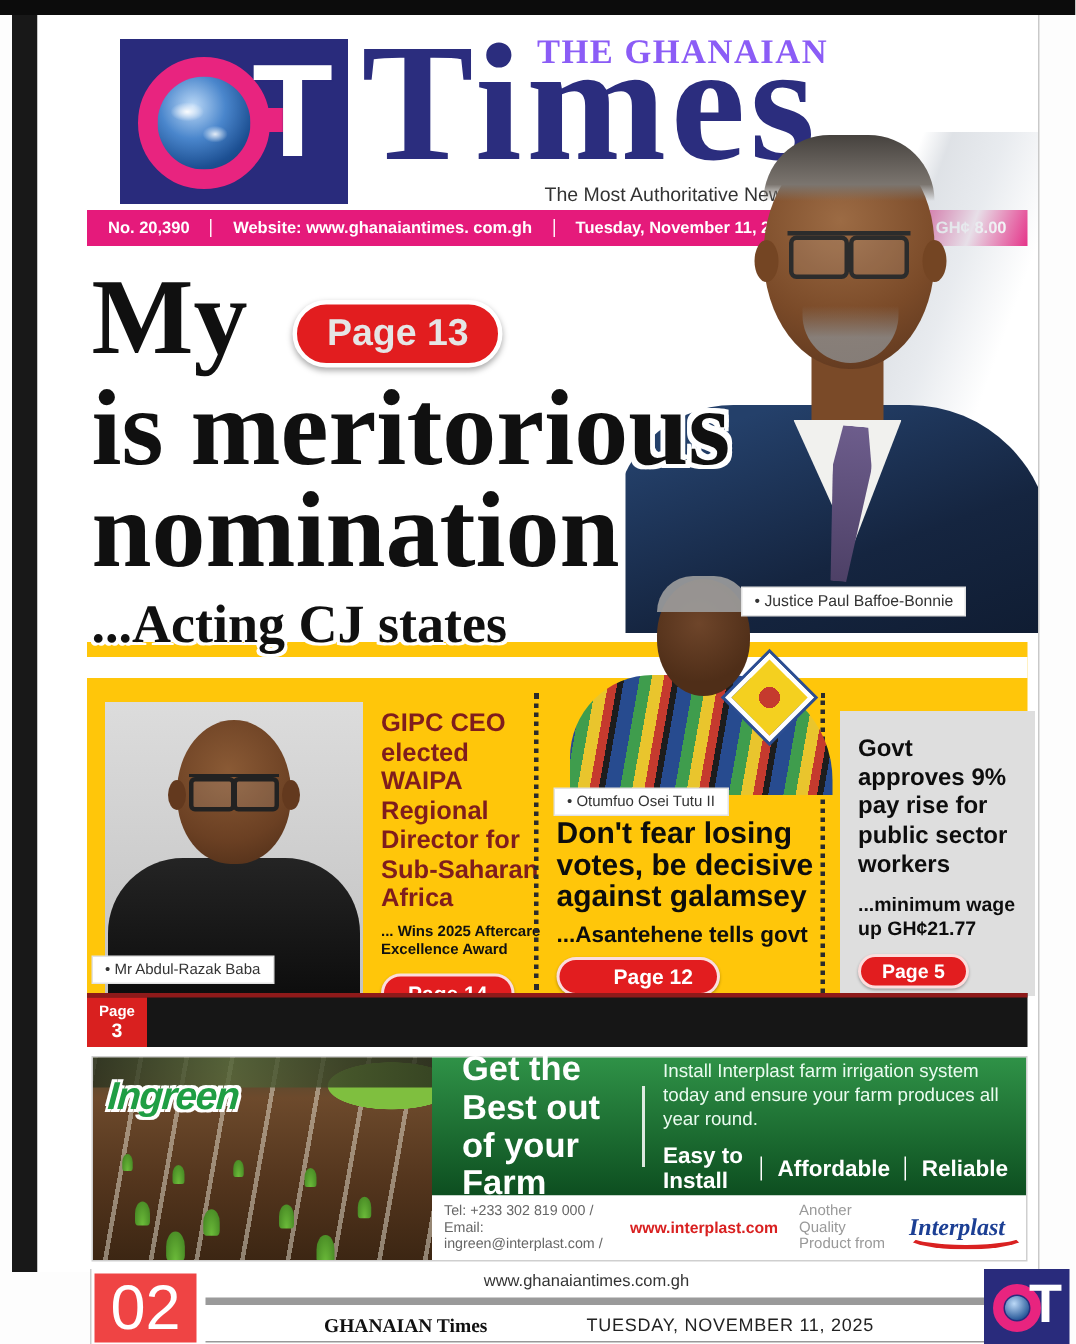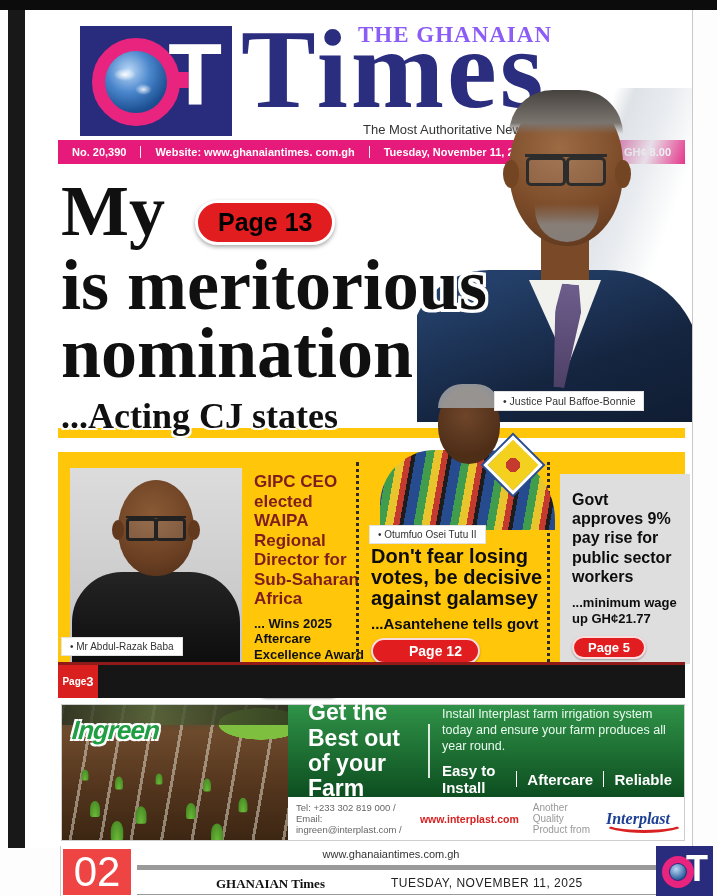--- a/index.html
+++ b/index.html
@@ -39,21 +39,21 @@
   .info-seg.sep { border-left:1px solid rgba(255,255,255,.95); }
   .info-spacer { flex:1; }
 
   
   .lead { position:absolute; left:36px; top:160px; z-index:3; }
   .headline-line { font-family:"Liberation Serif",serif; font-weight:bold; font-size:72px;
       line-height:68px; color:#101010;
       text-shadow:-3px -3px 0 #fff,3px -3px 0 #fff,-3px 3px 0 #fff,3px 3px 0 #fff,
                   -3px 0 0 #fff,3px 0 0 #fff,0 -3px 0 #fff,0 3px 0 #fff; }
   .lead-line1 { display:flex; align-items:center; }
-  .badge-13 { display:inline-block; background:#e21d1f; color:#000000; font-weight:bold; font-size:25px;
+  .badge-13 { display:inline-block; background:#e21d1f; color:#e5e5e5; font-weight:bold; font-size:25px;
       padding:5px 20px; border-radius:26px; border:3px solid #fff; margin-left:30px;
       box-shadow:0 2px 4px rgba(0,0,0,.35); transform:translateY(-6px);margin-top:36px; }
   .lead-subhead { margin-top:8px; font-family:"Liberation Serif",serif; font-weight:bold;
       font-size:36px; color:#101010;
       text-shadow:-2px -2px 0 #fff,2px -2px 0 #fff,-2px 2px 0 #fff,2px 2px 0 #fff; }
 
   
   .photo-justice { position:absolute; left:392px; top:78px; width:276px; height:334px; z-index:2;
       overflow:hidden;
       background:linear-gradient(110deg, rgba(255,255,255,0) 50%, rgba(196,202,210,.55) 55%,
@@ -99,21 +99,21 @@
   .b-ear { left:42px; top:52px; width:12px; height:20px; border-radius:50%; background:#63391e; }
   .b-ear.right { left:118px; }
   .b-glasses { left:56px; top:48px; width:60px; height:18px; border-top:2px solid #222; }
   .b-glasses::before,.b-glasses::after { content:""; position:absolute; top:0; width:25px; height:17px;
       border:3px solid #222; border-radius:4px; background:rgba(255,255,255,.12); }
   .b-glasses::before { left:0; } .b-glasses::after { right:0; }
   .cap-baba { position:absolute; left:4px; top:210px; z-index:3; font-size:10px; }
 
   .gipc-block { position:absolute; left:196px; top:44px; width:116px; }
   .gipc-headline { font-weight:bold; font-size:17px; line-height:1.15; color:#7f1d1d; }
-  .gipc-subhead { margin-top:7px; font-weight:bold; font-size:13px; line-height:1.2; color:#111; }
+  .gipc-subhead { margin-top:7px; font-weight:bold; font-size:10px; line-height:1.2; color:#111; }
   .pill { display:inline-block; background:#e21d1f; color:#fff; font-weight:bold; font-size:14px;
       padding:3px 16px; border-radius:15px; border:2px solid rgba(255,255,255,.85);
       box-shadow:0 1px 2px rgba(0,0,0,.3); margin-top:9px; }
 
   .dot-div { position:absolute; border-left:3px dotted #2b2b2b; }
   .dot-div1 { left:298px; top:34px; height:198px; }
   .dot-div2 { left:489px; top:34px; height:200px; }
 
   .photo-otumfuo { position:absolute; left:322px; top:-42px; width:175px; height:144px; z-index:2; }
   .photo-otumfuo div { position:absolute; }
@@ -137,21 +137,21 @@
   .payrise-panel { position:absolute; left:502px; top:46px; width:130px; height:190px;
       background:#dedede; padding:16px 6px 0 12px; }
   .payrise-headline { font-weight:bold; font-size:16px; line-height:1.2; color:#0d0d0d; }
   .payrise-subhead { margin-top:9px; font-weight:bold; font-size:13px; line-height:1.25; color:#0d0d0d; }
   .payrise-panel .pill { font-size:13px; padding:2px 14px; }
 
   
   .ticker { position:absolute; left:33px; top:652px; width:627px; height:36px; background:#161616;
       border-top:3px solid #8e1a1a; display:flex; align-items:center; z-index:2; }
   .ticker-badge { width:40px; height:33px; background:#d9201f; color:#fff; display:flex;
-      flex-direction:row; align-items:center; justify-content:center; line-height:1; }
+      flex-direction:column; align-items:center; justify-content:center; line-height:1; }
   .ticker-badge .t1 { font-weight:bold; font-size:10px; }
   .ticker-badge .t2 { font-weight:bold; font-size:13px; }
   .ticker-text { color:#fff; font-weight:bold; font-size:18px; margin-left:18px; }
 
   
   .ad { position:absolute; left:36px; top:694px; width:624px; height:137px; border:1px solid #cfcfcf;
       display:flex; background:#fff; }
   .ad-photo { position:relative; width:226px; height:100%; overflow:hidden;
       background:
         radial-gradient(ellipse 70px 26px at 88% 14%, #7fbf3f 0 60%, rgba(0,0,0,0) 61%),
@@ -322,21 +322,21 @@
     </div>
     <div class="ad-right">
       <div class="ad-green">
         <div class="ad-headline">Get the Best out of your Farm</div>
         <div class="ad-vline"></div>
         <div class="ad-copy">
           <div class="ad-body">Install Interplast farm irrigation system today and ensure your farm produces all year round.</div>
           <div class="ad-features">
             <span>Easy to Install</span>
             <span class="f-sep"></span>
-            <span>Aftercare</span>
+            <span>Affordable</span>
             <span class="f-sep"></span>
             <span>Reliable</span>
           </div>
         </div>
       </div>
       <div class="ad-contact">
         <span>Tel: +233 302 819 000 / Email: ingreen@interplast.com /</span>
         <span class="ad-web">www.interplast.com</span>
         <span class="ad-note">Another Quality Product from</span>
         <span class="interplast-logo">Interplast</span>

